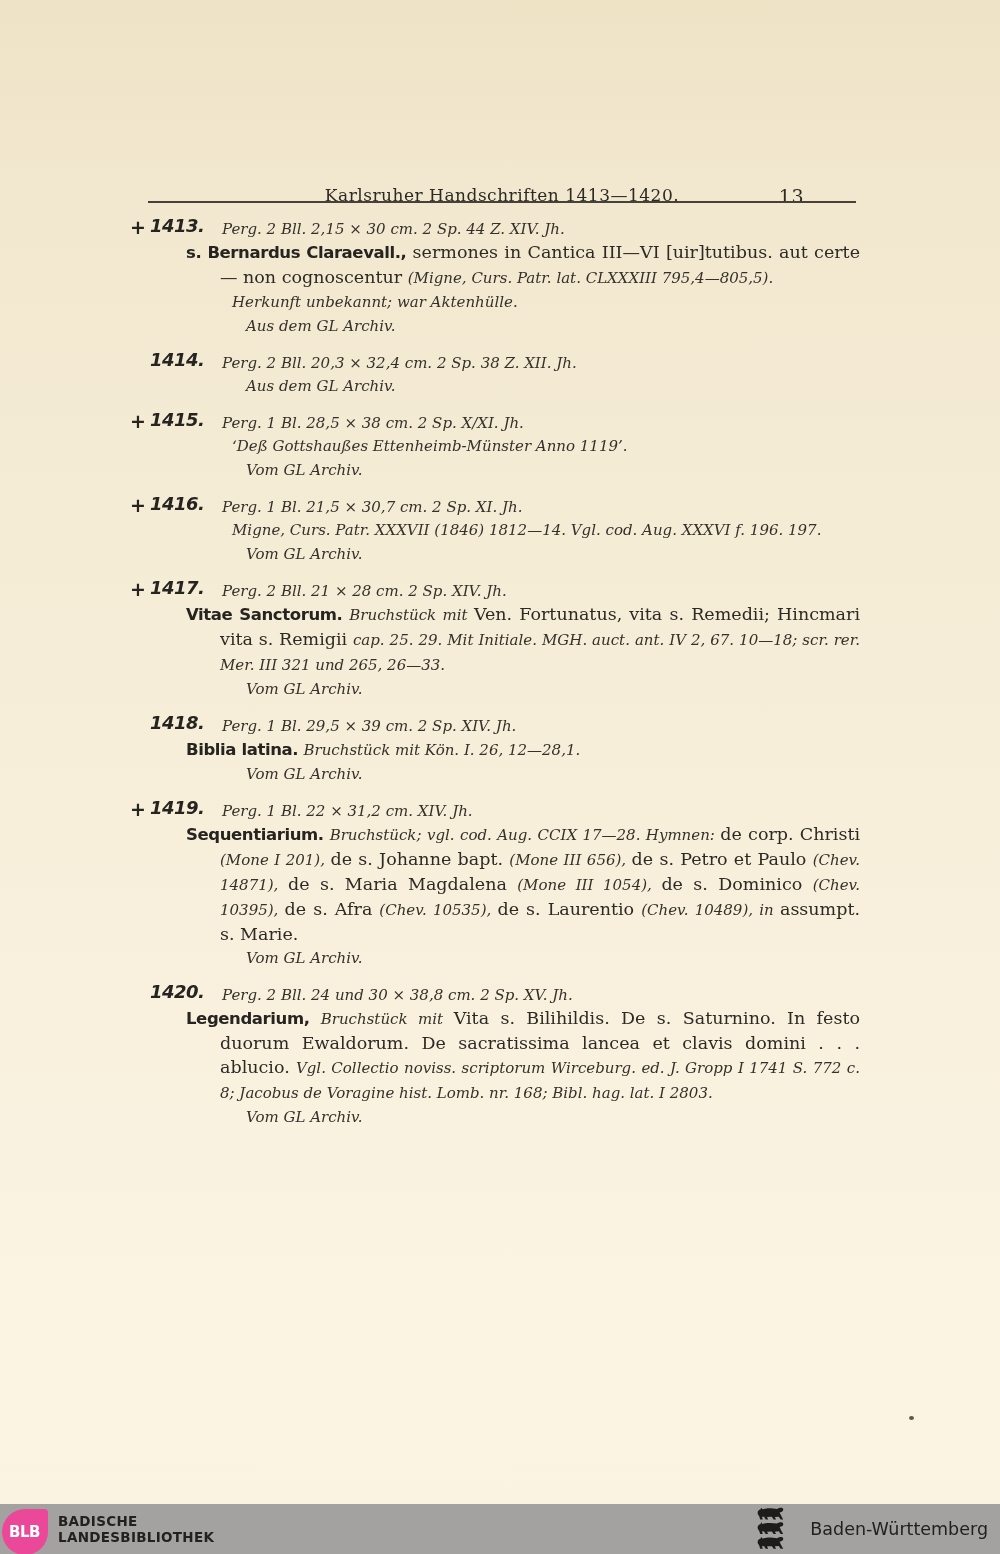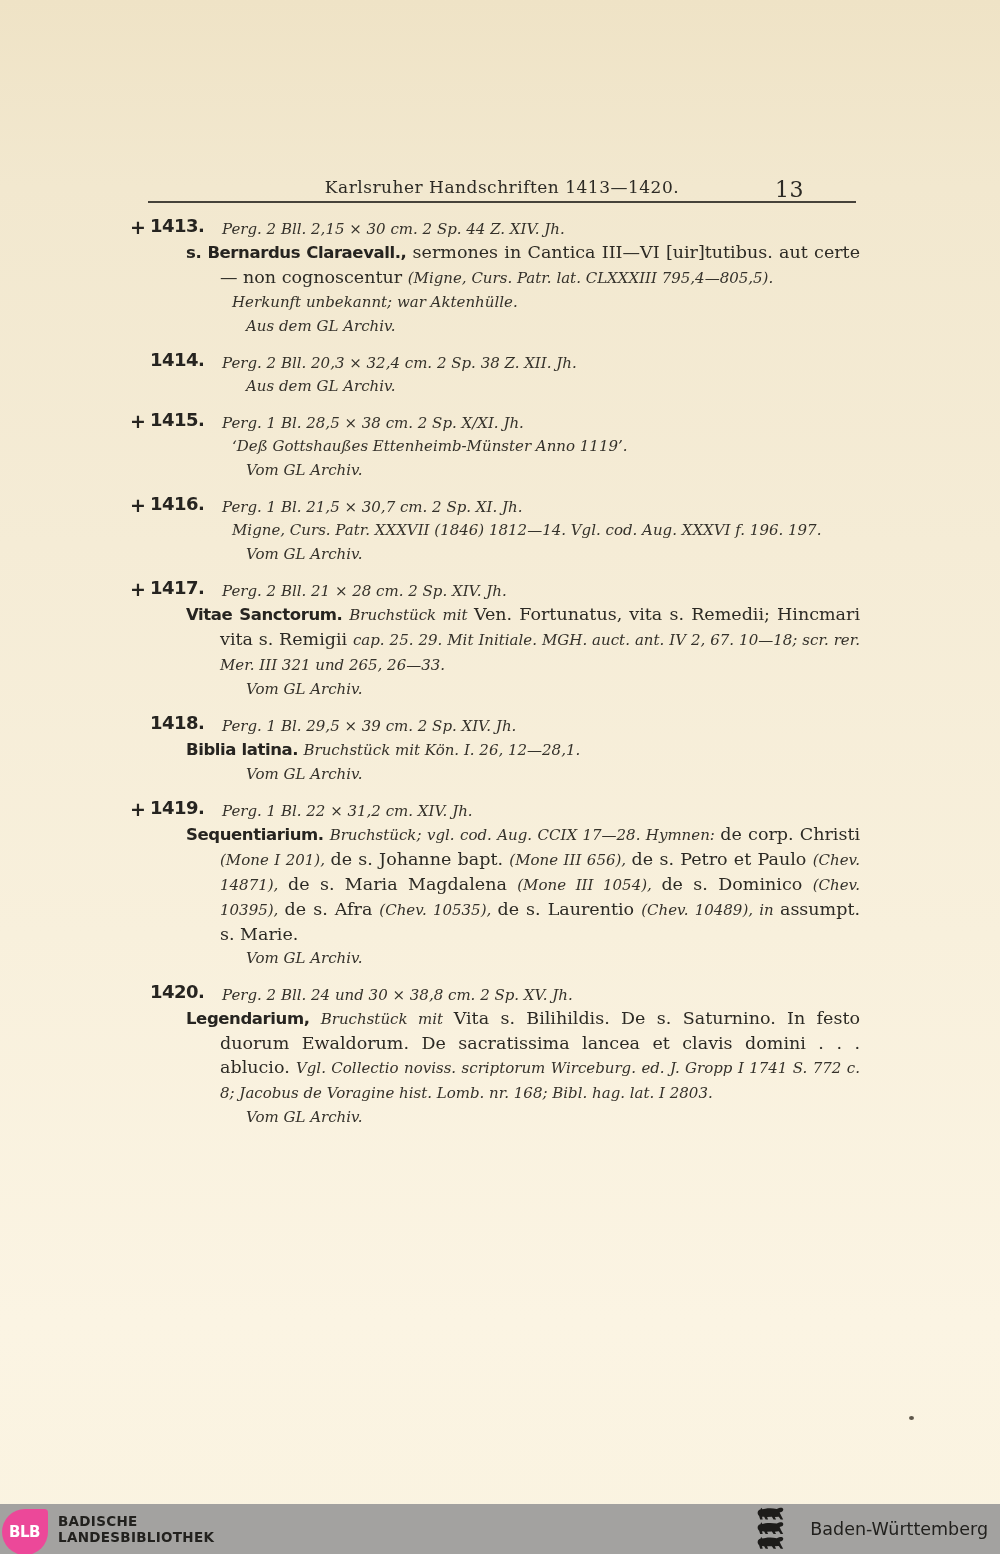--- a/index.html
+++ b/index.html
@@ -2,29 +2,29 @@
 <html><head>
 <meta charset="utf-8">
 <style>
   html,body{margin:0;padding:0;}
   .page{
     position:relative; width:1000px; height:1554px; overflow:hidden;
     background:linear-gradient(180deg,#efe3c6 0%, #f2e8cf 12%, #f5ecd6 35%, #f8f0dc 60%, #fbf4e3 85%, #faf3e0 100%);
     font-family:"DejaVu Serif", serif; color:#2c2a24;
   }
   
-  .running-head{position:absolute; top:177px; left:148px; width:708px; text-align:center; font-size:17px; letter-spacing:.5px;}
-  .rh-page{position:absolute; top:0; right:52px; font-size:22px;}
+  .running-head{position:absolute; top:185px; left:148px; width:708px; text-align:center; font-size:17px; letter-spacing:.5px;}
+  .rh-page{position:absolute; top:0; right:52px; font-size:19px;}
   .head-rule{position:absolute; top:201px; left:148px; width:708px; height:2px; background:#46423a;}
   
   .entries{position:absolute; top:216px; left:0; right:0;}
   .entry{position:relative; margin:0 0 12px 0; line-height:24px;}
   .entry-head{position:relative; height:24px;}
   .plus{position:absolute; left:130px; top:-1px; font-family:"DejaVu Sans",sans-serif; font-weight:bold; font-size:19px; color:#262420;}
-  .num{position:absolute; left:150px; top:-2px; font-family:"DejaVu Sans",sans-serif; font-weight:bold; font-size:18px; letter-spacing:-.5px; color:#262420;}
+  .num{position:absolute; left:150px; top:-2px; font-family:"DejaVu Sans",sans-serif; font-weight:bold; font-size:18px; letter-spacing:-.5px; color:#262420;font-style:italic;}
   .collation{position:absolute; left:222px; top:1px; font-style:italic; font-size:15px; color:#34312a;}
   .body{margin:0 140px 0 220px; text-indent:-34px; text-align:justify; font-size:17.5px;}
   .seg-b{font-family:"DejaVu Sans",sans-serif; font-weight:bold; font-size:16.5px; letter-spacing:-.4px; color:#262420;}
   .seg-r{font-size:17.5px;}
   .seg-c{font-style:italic; font-size:15px; color:#34312a;margin-top:38px;}
   .note{margin:0 120px 0 232px; font-style:italic; font-size:15px; color:#34312a;}
   .note.prov{margin-left:246px;}
   .speck{position:absolute; left:909px; top:1416px; width:5px; height:4px; border-radius:50%; background:#5d564a;}
   
   .footer{position:absolute; left:0; bottom:0; width:1000px; height:50px; background:#a3a2a0;}

